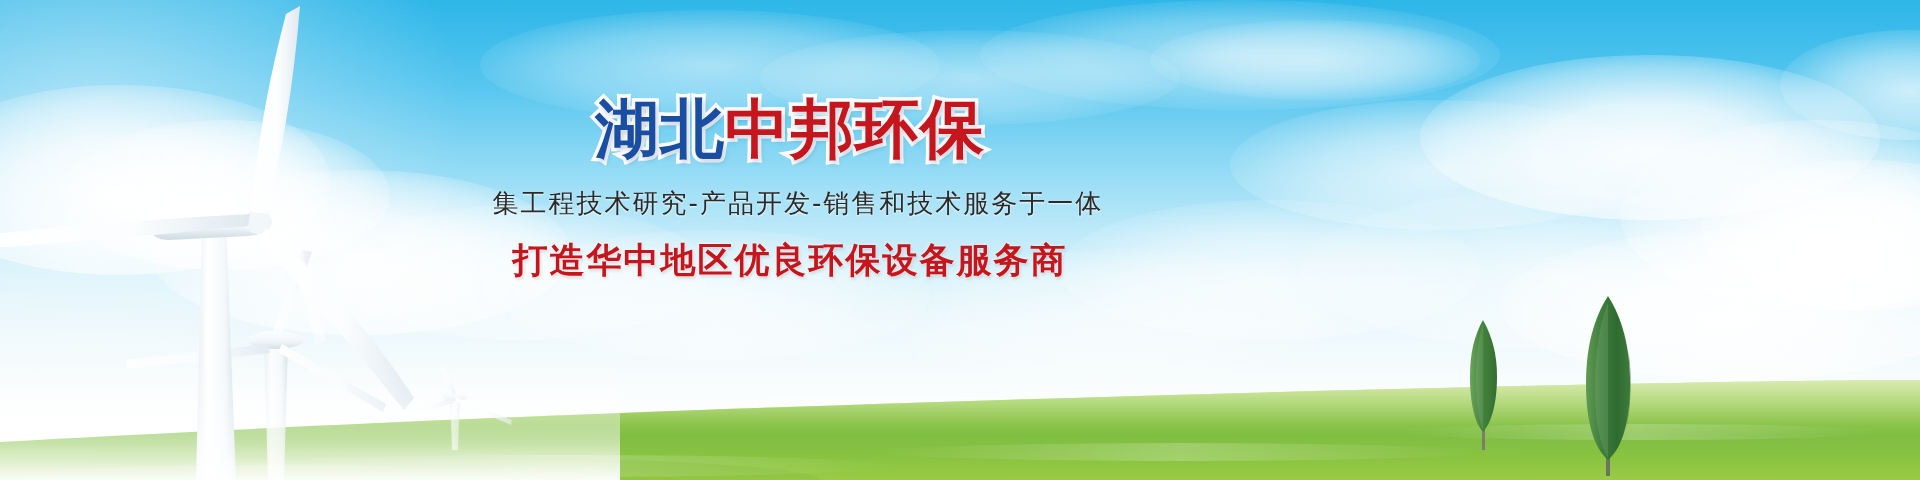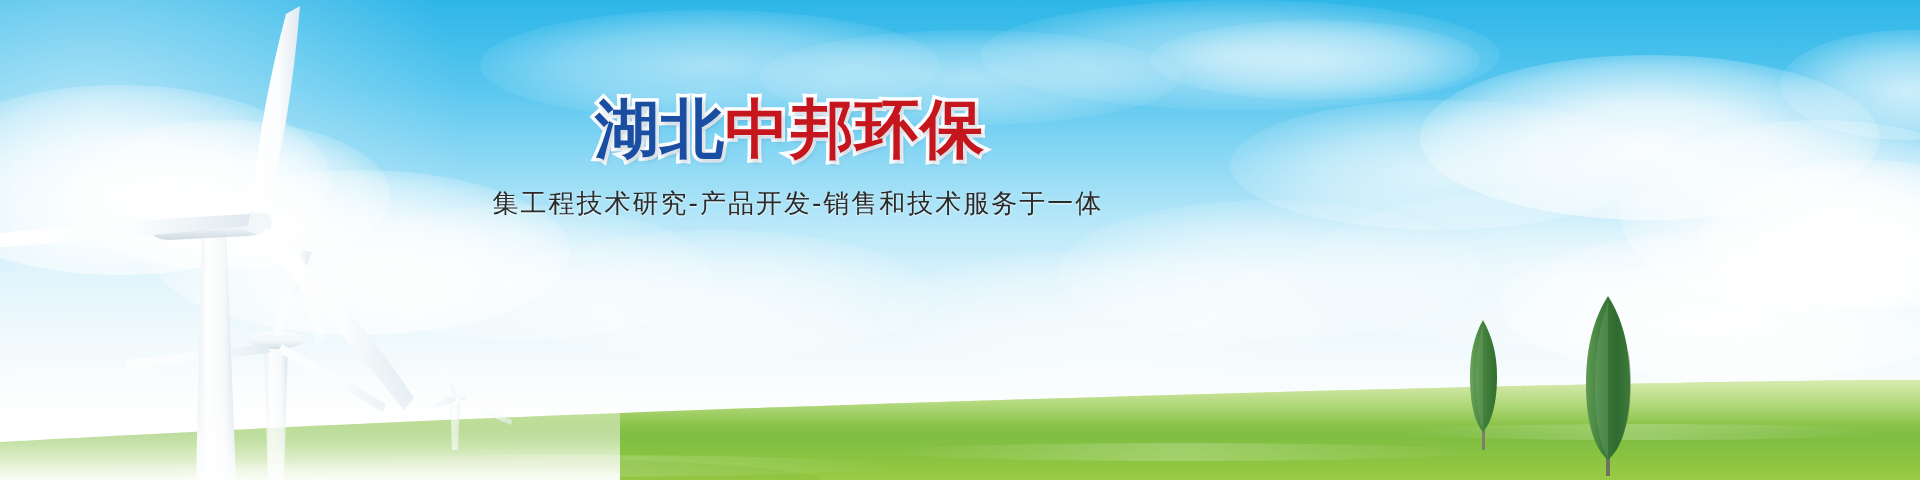--- a/index.html
+++ b/index.html
@@ -340,15 +340,16 @@
                C192,168 200,142 200,104
                C200,66 192,38 178,16 Z" fill="url(#treeG)"></path>
       <path d="M178,22 C170,44 165,70 165,106 C165,142 170,166 178,178 C178,126 178,74 178,22 Z" fill="#ffffff" opacity="0.10"></path>
       <path d="M198,70 C202,88 202,124 196,150 C200,128 201,96 198,70 Z" fill="#2a5f2b" opacity="0.5"></path>
     </g>
   </svg>
 
   <div class="text-block">
     <div class="headline"><span class="hl-blue">湖北</span><span class="hl-red">中邦环保</span></div>
     <div class="subline">集工程技术研究-产品开发-销售和技术服务于一体</div>
+    <div class="tagline">打造华中地区优良环保设备服务商</div>
   </div>
 
 </div>
 
 </body></html>

